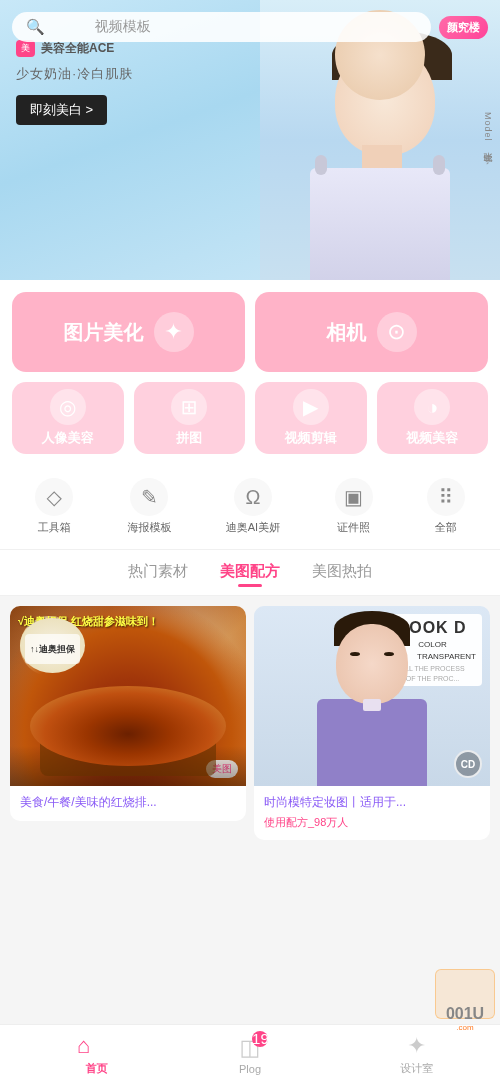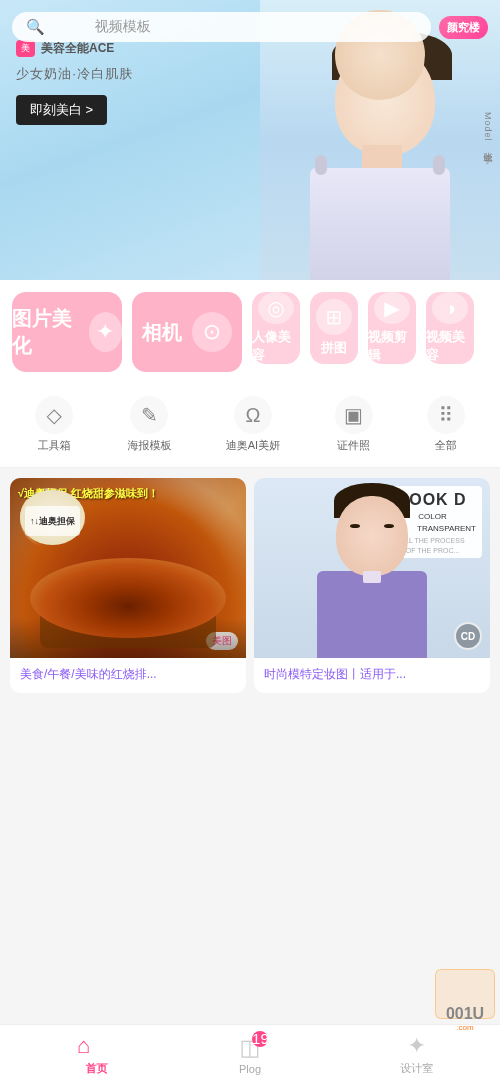--- a/index.html
+++ b/index.html
@@ -136,21 +136,21 @@
       font-size: 9px;
       color: #888;
       letter-spacing: 1px;
     }
 
     
     .quick-actions {
       background: white;
       padding: 12px;
       display: flex;
-      flex-direction: row;
+      flex-direction: column;
       gap: 10px;
     }
     .actions-row1 {
       display: flex;
       gap: 10px;
     }
     .action-large {
       flex: 1;
       background: #ffb3c8;
       border-radius: 14px;
@@ -551,20 +551,25 @@
     <div class="tool-item">
       <div class="tool-icon">▣</div>
       <span class="tool-label">证件照</span>
     </div>
     <div class="tool-item">
       <div class="tool-icon">⠿</div>
       <span class="tool-label">全部</span>
     </div>
   </div>
 
+  <div class="tabs">
+    <div class="tab">热门素材</div>
+    <div class="tab active">美图配方</div>
+    <div class="tab">美图热拍</div>
+  </div>
 
   <div class="content-grid">
 
     <div class="grid-col">
       <div class="card">
         <div class="card-img card-img-food">
           <div class="food-overlay"></div>
 
           <div style="position:absolute;top:12px;left:10px;width:65px;height:55px;background:radial-gradient(ellipse,#f5f0e0,#e8dbb0);border-radius:50%;z-index:2;"></div>
           <div style="position:absolute;top:28px;left:15px;width:55px;height:30px;background:rgba(255,255,255,0.7);border-radius:4px;z-index:3;display:flex;align-items:center;justify-content:center;">
@@ -609,20 +614,21 @@
             <div style="font-size:7px;color:#aaa;margin-top:2px;">ALL THE PROCESS</div>
             <div style="font-size:7px;color:#aaa;">OF THE PROC...</div>
           </div>
 
           <div style="position:absolute;bottom:8px;right:8px;width:28px;height:28px;border:2px solid rgba(255,255,255,0.8);border-radius:50%;display:flex;align-items:center;justify-content:center;background:rgba(0,0,0,0.3);">
             <span style="color:white;font-size:10px;font-weight:bold;">CD</span>
           </div>
         </div>
         <div class="card-body">
           <div class="card-title">时尚模特定妆图丨适用于...</div>
+          <div class="card-meta">使用配方_98万人</div>
         </div>
       </div>
     </div>
   </div>
 
 </div>
 
 <div class="watermark">
   <div class="watermark-inner">
     <div class="wm-text1">001U</div>

